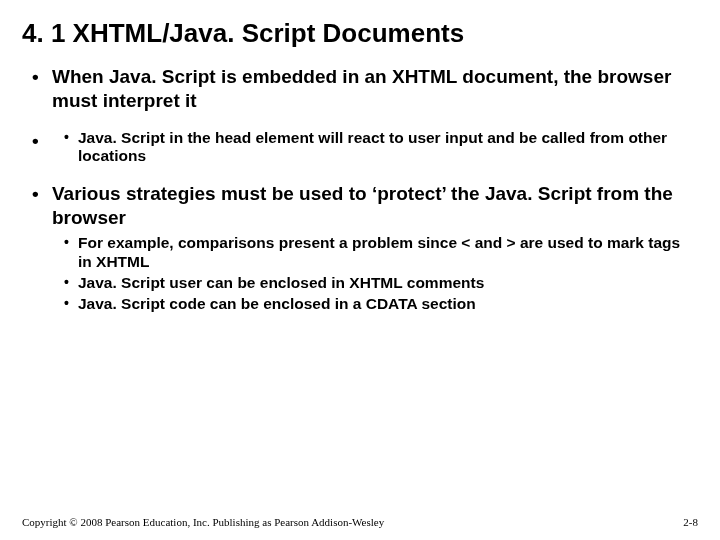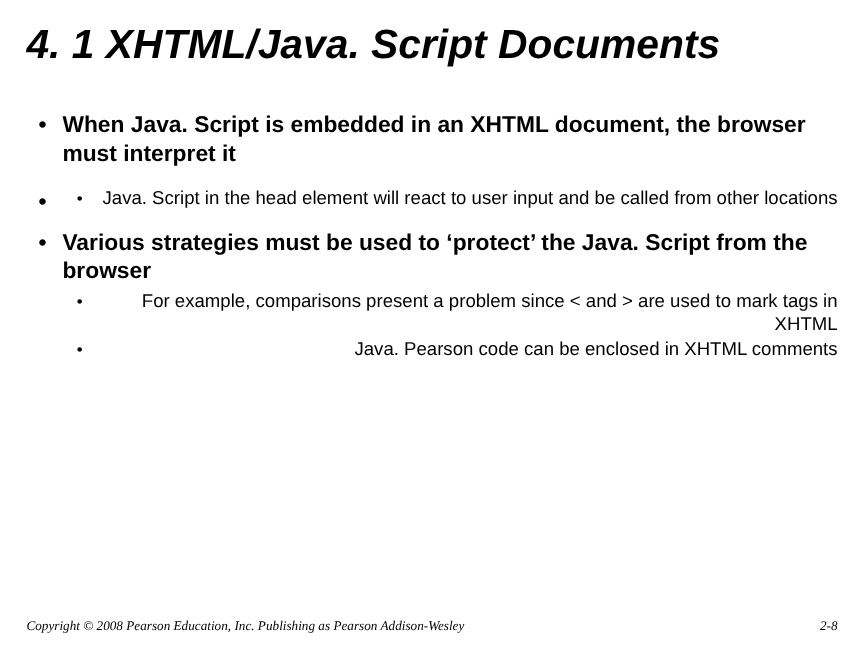--- a/index.html
+++ b/index.html
@@ -6,24 +6,23 @@
   body {
     width: 720px;
     height: 540px;
     background: #fff;
     font-family: Arial, Helvetica, sans-serif;
     color: #000;
     padding: 18px 22px 12px 22px;
     position: relative;
   }
   .title {
-    font-size: 34px;
+    font-size: 26px;
     font-weight: bold;
-    margin-bottom: 36px;
-    font-style: italic;
+    margin-bottom: 16px;
   }
   ul.l1 {
     list-style: none;
     padding-left: 0;
   }
   ul.l1 > li {
     font-size: 19px;
     font-weight: bold;
     line-height: 1.25;
     padding-left: 30px;
@@ -39,63 +38,62 @@
     font-size: 19px;
   }
   ul.l2 {
     list-style: none;
     padding-left: 0;
     margin-top: 4px;
     margin-bottom: 6px;
   }
   ul.l2 > li {
     font-size: 15.5px;
-    font-weight: normal;
+    font-weight: bold;
     line-height: 1.22;
     padding-left: 26px;
     position: relative;
     margin-bottom: 2px;
-    text-align: right;
   }
   ul.l2 > li::before {
     content: "•";
     position: absolute;
     left: 12px;
     top: 0;
     font-size: 14px;
   }
   .footer {
     position: absolute;
     bottom: 12px;
     left: 22px;
     right: 22px;
     display: flex;
     justify-content: space-between;
     font-size: 11px;
     font-family: "Times New Roman", Times, serif;
-    font-style: italic;
   }
 </style>
 </head>
 <body>
 
 <div class="title">4. 1 XHTML/Java. Script Documents</div>
 
 <ul class="l1">
   <li>When Java. Script is embedded in an XHTML document, the browser must interpret it</li>
   <li>
     <ul class="l2">
       <li>Java. Script in the head element will react to user input and be called from other locations</li>
     </ul>
   </li>
   <li>
     <span>Various strategies must be used to ‘protect’ the Java. Script from the browser</span>
     <ul class="l2">
       <li>For example, comparisons present a problem since &lt; and &gt; are used to mark tags in XHTML</li>
-      <li>Java. Pearson code can be enclosed in XHTML comments</li>
+      <li>Java. Script user can be enclosed in XHTML comments</li>
+      <li>Java. Script code can be enclosed in a CDATA section</li>
     </ul>
   </li>
 </ul>
 
 <div class="footer">
   <span>Copyright © 2008 Pearson Education, Inc. Publishing as Pearson Addison-Wesley</span>
   <span>2-8</span>
 </div>
 
 </body></html>

